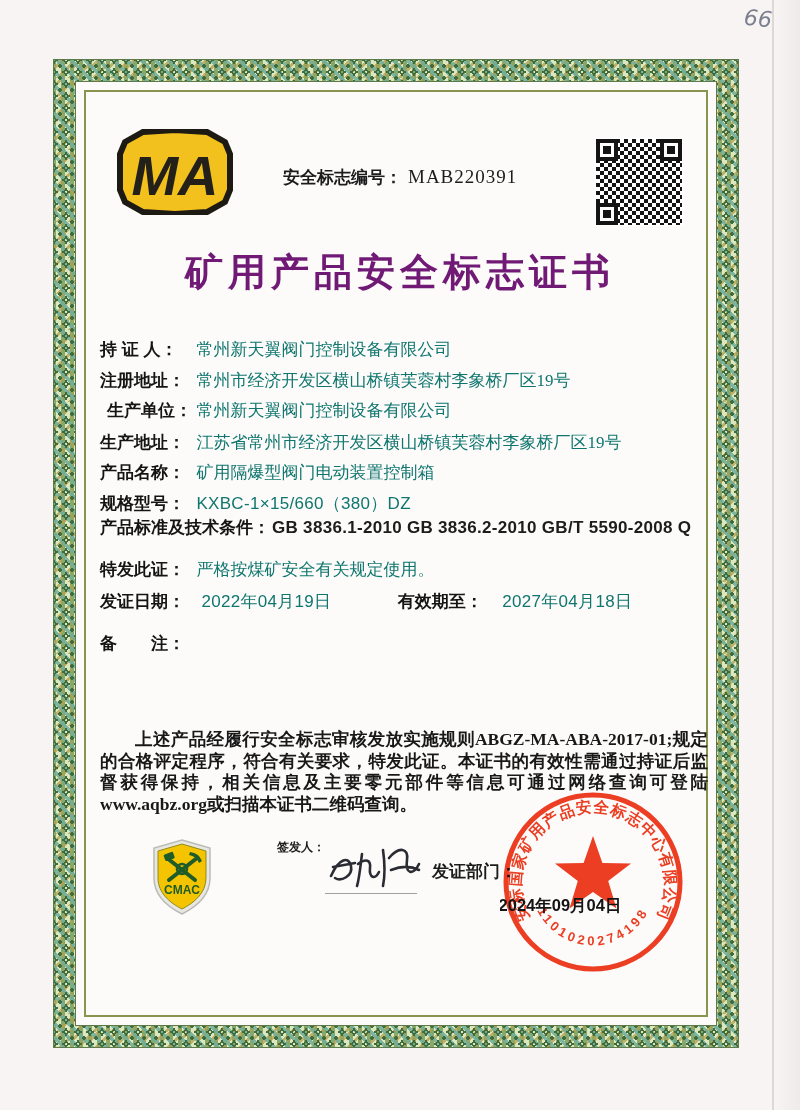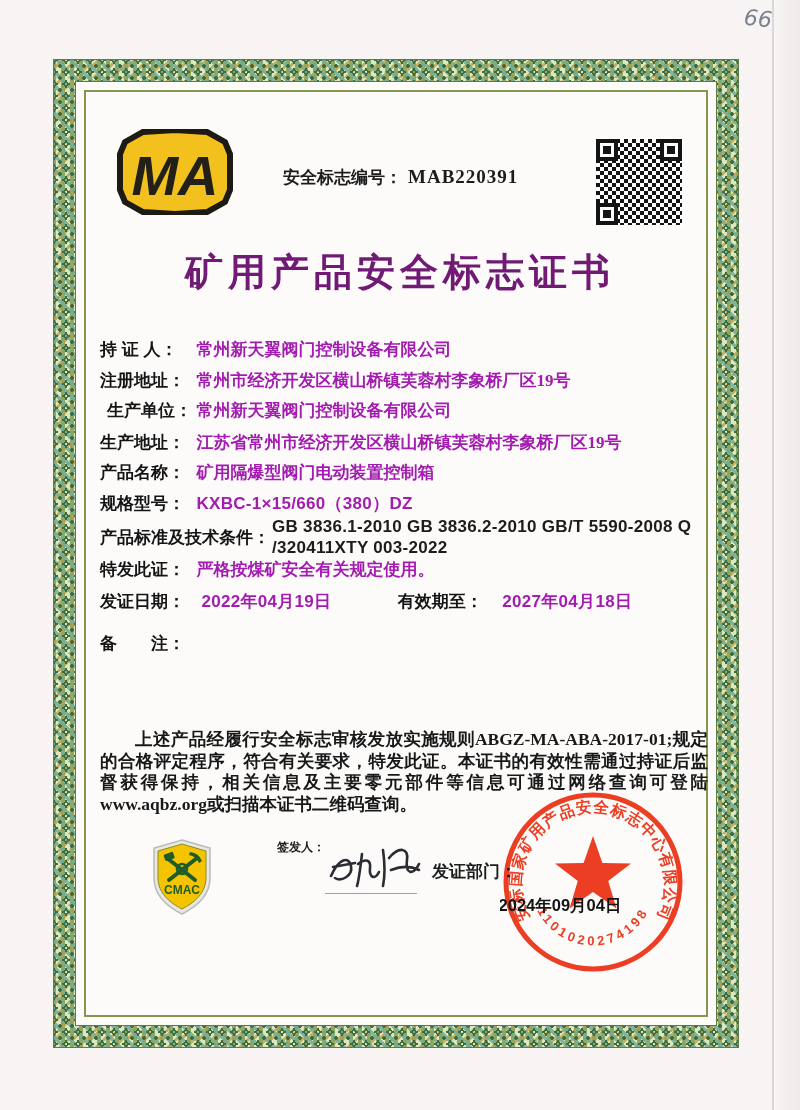--- a/index.html
+++ b/index.html
@@ -47,21 +47,21 @@
     border:2px solid #87954e;
     pointer-events:none;
   }
   
   .ma-logo { position:absolute; left:117px; top:129px; width:132px; height:86px; }
   .header-line {
     position:absolute; left:283px; top:166px; white-space:nowrap;
     font-size:17px; font-weight:bold;
   }
   .header-line .num {
-    font-family:"Liberation Serif", serif; font-weight:700;
+    font-family:"Liberation Serif", serif; font-weight:400;
     font-size:19px; letter-spacing:1px; margin-left:6px;margin-top:21px;
   }
   
   .qr {
     position:absolute; left:596px; top:139px; width:86px; height:86px;
     background-color:#fff;
     background-image:
       repeating-conic-gradient(#141414 0% 25%, #ffffff 0% 50%),
       repeating-linear-gradient(45deg, #ffffff 0 3px, rgba(0,0,0,0) 3px 11px);
     background-size:8px 8px, 23px 23px;
@@ -82,21 +82,21 @@
     position:absolute; left:0; width:800px; top:247px; text-align:center;
     font-family:"Liberation Serif", serif;
     font-size:38px; font-weight:900; letter-spacing:5px; color:#701a75;
   }
   
   .fields { position:absolute; left:100px; top:336px; width:606px; }
   .row { position:absolute; left:0; white-space:nowrap; }
   .row .lab { font-size:17px; font-weight:bold; color:#141414; }
   .row .val {
     font-family:"Liberation Serif", serif;
-    font-size:17px; font-weight:bold; color:#a21caf;
+    font-size:17px; font-weight:normal; color:#0f766e;
   }
   .val-sans { font-family:"Liberation Sans", sans-serif !important; letter-spacing:.3px; }
   .r1 { top:2px; }   .r2 { top:33px; }  .r3 { top:63px;text-align:right; }  .r4 { top:95px; }
   .r5 { top:125px; } .r6 { top:156px; } .r7 { top:180px; } .r8 { top:222px; }
   .r9 { top:254px; } .r10{ top:296px; }
   .row .lab { display:inline-block; }
   .lab-w { width:92px; }
   .std-row { display:flex; align-items:center; }
   .std-row .lab { width:172px; }
   .std-val { line-height:21px; white-space:nowrap; }
@@ -172,21 +172,20 @@
     <span class="val">矿用隔爆型阀门电动装置控制箱</span>
   </div>
   <div class="row r6">
     <span class="lab lab-w">规格型号：</span>
     <span class="val val-sans">KXBC-1×15/660（380）DZ</span>
   </div>
   <div class="row r7 std-row">
     <span class="lab">产品标准及技术条件：</span>
     <span class="std-val val-sans" style="font-weight:bold; font-size:17px;">
       <span style="display:block">GB 3836.1-2010 GB 3836.2-2010 GB/T 5590-2008 Q</span>
-      <span style="display:block">/320411XTY 003-2022</span>
     </span>
   </div>
   <div class="row r8">
     <span class="lab lab-w">特发此证：</span>
     <span class="val">严格按煤矿安全有关规定使用。</span>
   </div>
   <div class="row r9">
     <span class="date-pair1">
       <span class="lab">发证日期：</span>
       <span class="val val-sans">2022年04月19日</span>

